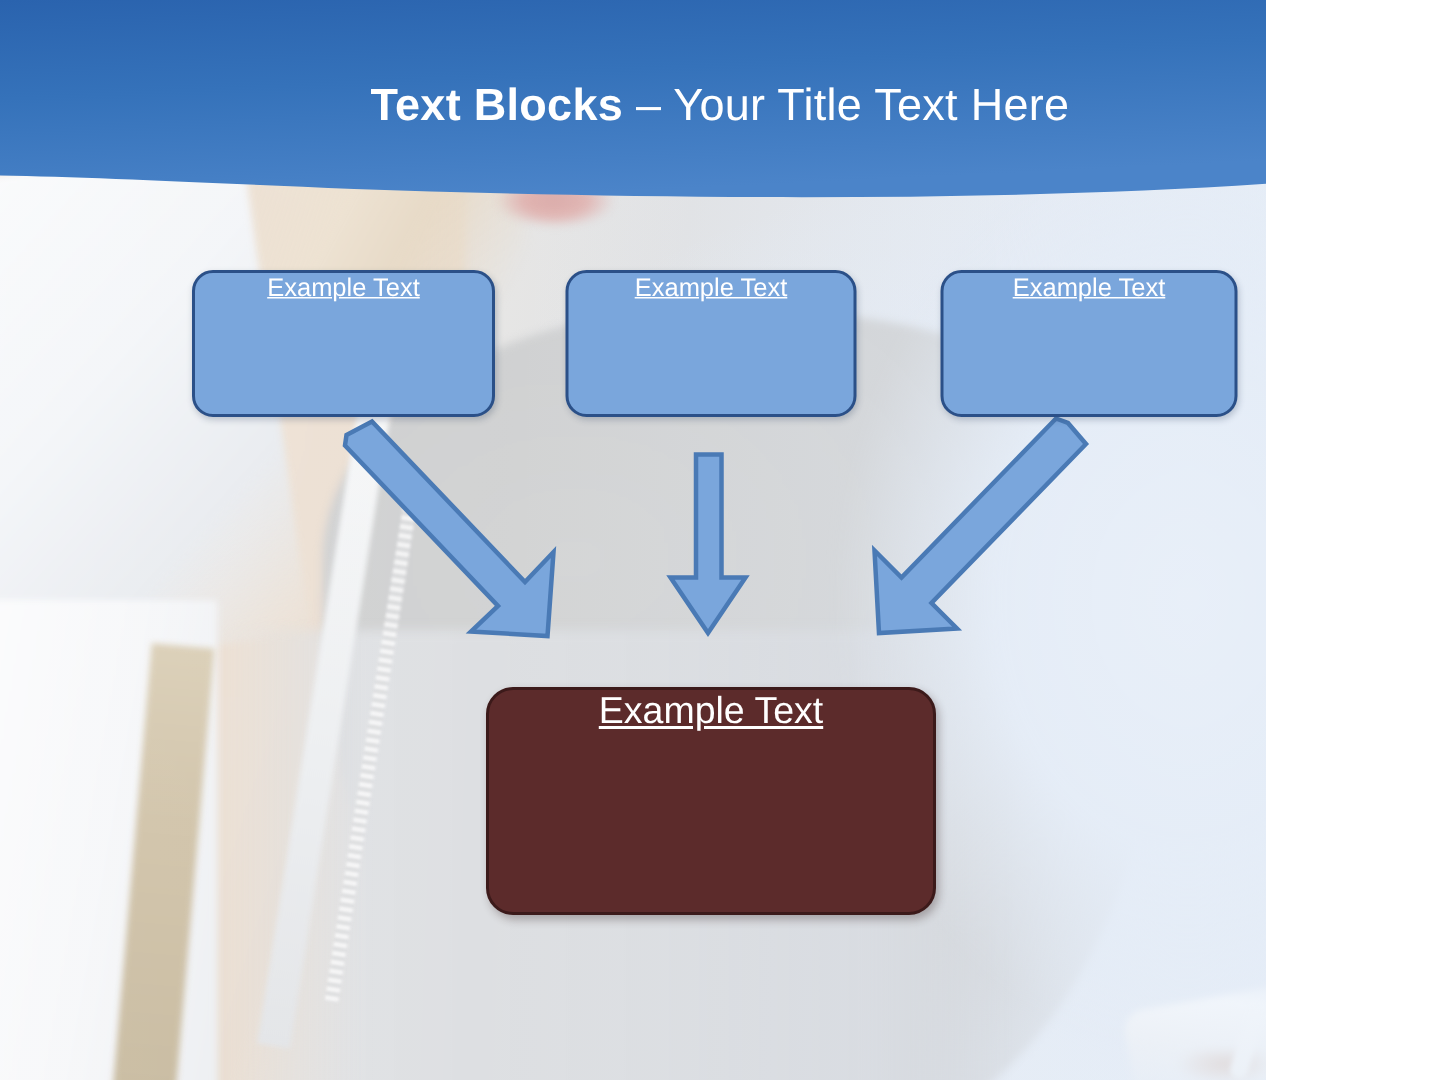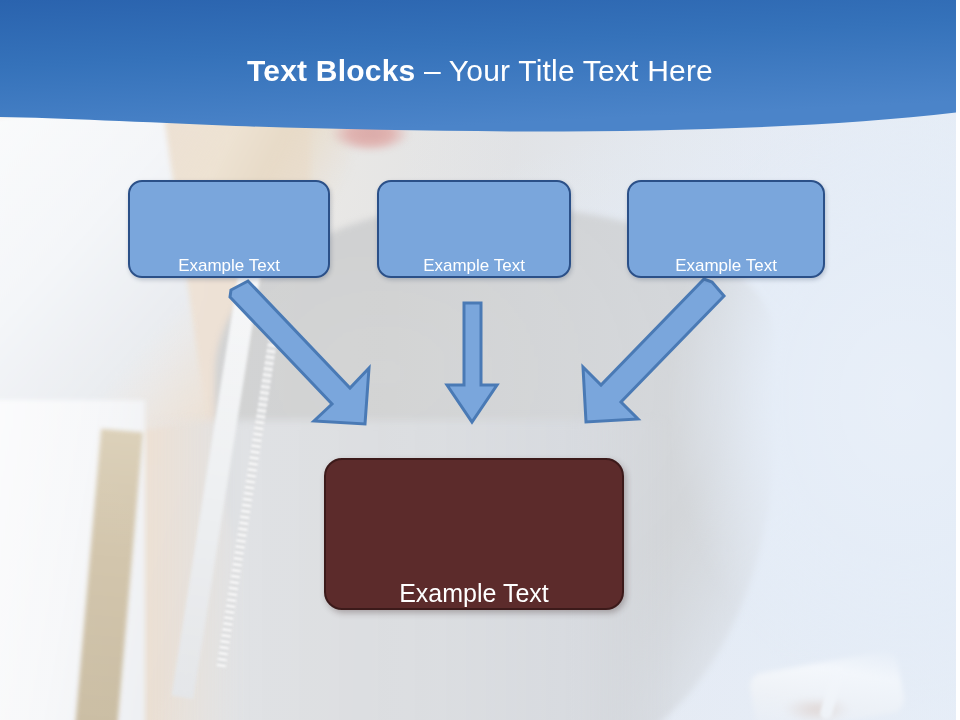--- a/index.html
+++ b/index.html
@@ -6,21 +6,21 @@
     margin: 0;
     padding: 0;
     background: #ffffff;
   }
   body {
     font-family: "Liberation Sans", sans-serif;
   }
 
   #slide {
     position: relative;
-    width: 956px;
+    width: 844px;
     height: 720px;
     overflow: hidden;
     background: #3b82f6;
   }
 
   
   .photo {
     position: absolute;
     inset: 0;
     overflow: hidden;
@@ -186,24 +186,25 @@
     white-space: nowrap;
   }
   .header-title .t-strong { font-weight: bold; }
   .header-title .t-rest { font-weight: normal; }
 
   
   .node {
     position: absolute;
     box-sizing: border-box;
     display: flex;
-    align-items: flex-end;
+    align-items: flex-start;
     justify-content: center;
     text-align: center;
     color: #ffffff;
+    text-decoration: underline;
   }
   .node-top {
     background: #7aa6dc;
     border: 2.5px solid #2b5088;
     border-radius: 14px;
     font-size: 17px;
     box-shadow: 1px 2px 4px rgba(40,60,90,.25);
   }
   .node-bottom {
     background: #5c2b2b;

